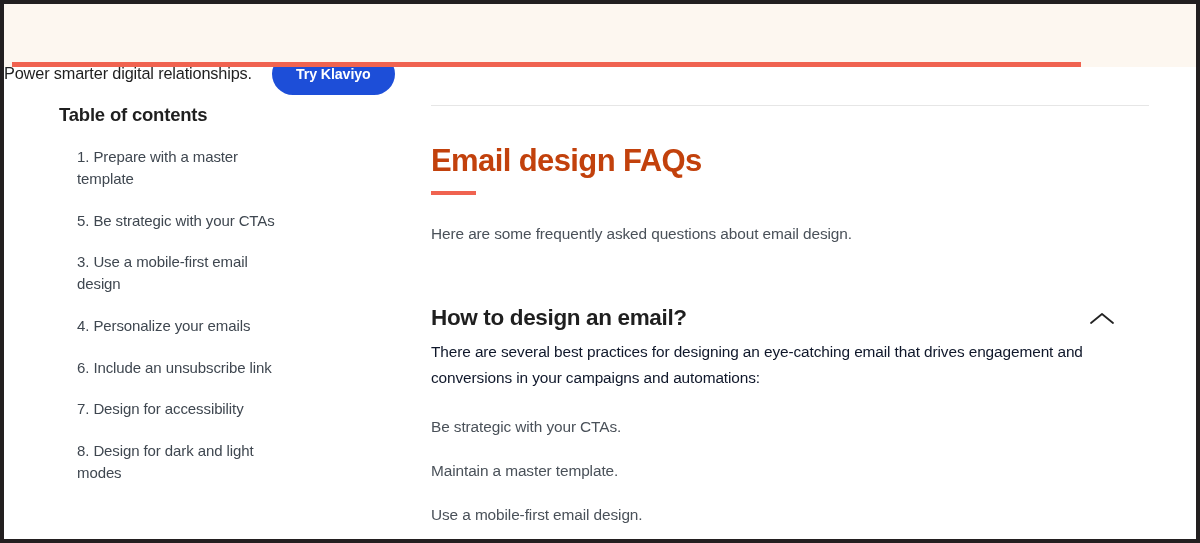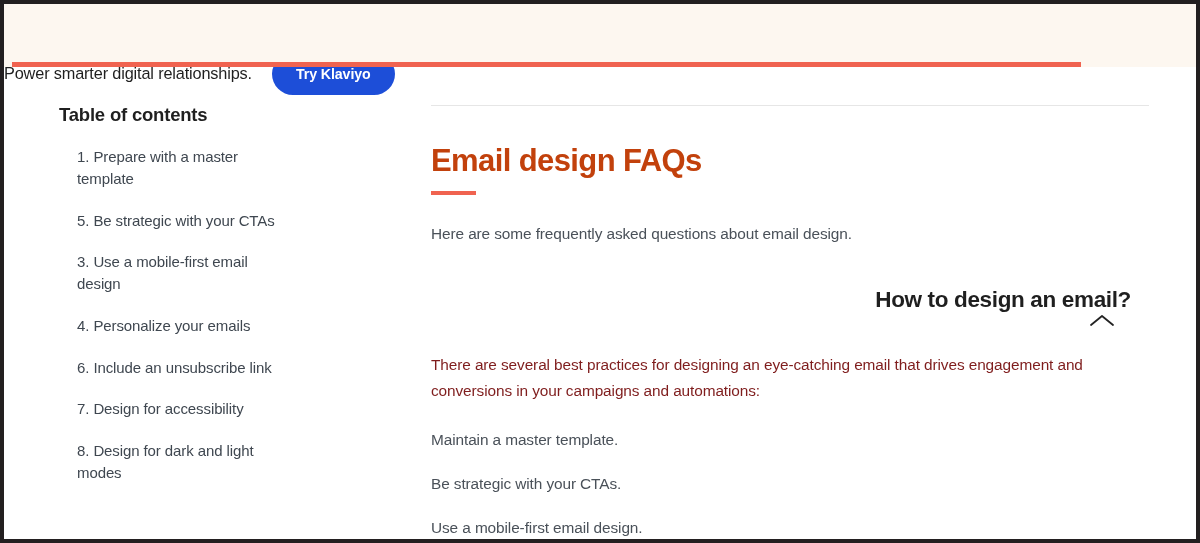--- a/index.html
+++ b/index.html
@@ -235,47 +235,46 @@
 
   #faq-intro {
     font-size: 15.4px;
     color: #4a5159;
     margin-top: 30px;
     letter-spacing: -0.1px;
   }
 
   #faq-question-row {
     display: flex;
-    align-items: flex-end;
+    align-items: center;
     justify-content: space-between;
-    margin-top: 44px;
+    margin-top: 62px;
     cursor: pointer;
     width: 700px;
-    flex-direction: column;
   }
 
   #faq-question-text {
     font-size: 22.5px;
     font-weight: bold;
     color: #1f1f1f;
     letter-spacing: -0.35px;
   }
 
   .chev-up {
     width: 26px;
     height: 15px;
     display: block;
     margin-right: 16px;
   }
 
   #faq-answer-paragraph {
     font-size: 15.4px;
-    color: #7f1d1d;
+    color: #0f172a;
     line-height: 1.72;
-    margin-top: 24px;
+    margin-top: 8px;
     width: 655px;
     letter-spacing: -0.1px;
   }
 
   .answer-line {
     font-size: 15.4px;
     color: #4a5159;
     margin-top: 26px;
     letter-spacing: -0.1px;
   }
@@ -363,21 +362,21 @@
 
       <div id="faq-question-row">
         <h2 id="faq-question-text">How to design an email?</h2>
         <svg class="chev-up" viewBox="0 0 26 15">
           <path d="M2 12 L13 3 L24 12" fill="none" stroke="#232323" stroke-width="1.8" stroke-linecap="round" stroke-linejoin="round"></path>
         </svg>
       </div>
 
       <p id="faq-answer-paragraph">There are several best practices for designing an eye-catching email that drives engagement and conversions in your campaigns and automations:</p>
 
+      <div class="answer-line">Be strategic with your CTAs.</div>
       <div class="answer-line">Maintain a master template.</div>
-      <div class="answer-line">Be strategic with your CTAs.</div>
       <div class="answer-line">Use a mobile-first email design.</div>
 
     </div>
 
   </div>
 
 </div>
 
 </body></html>

